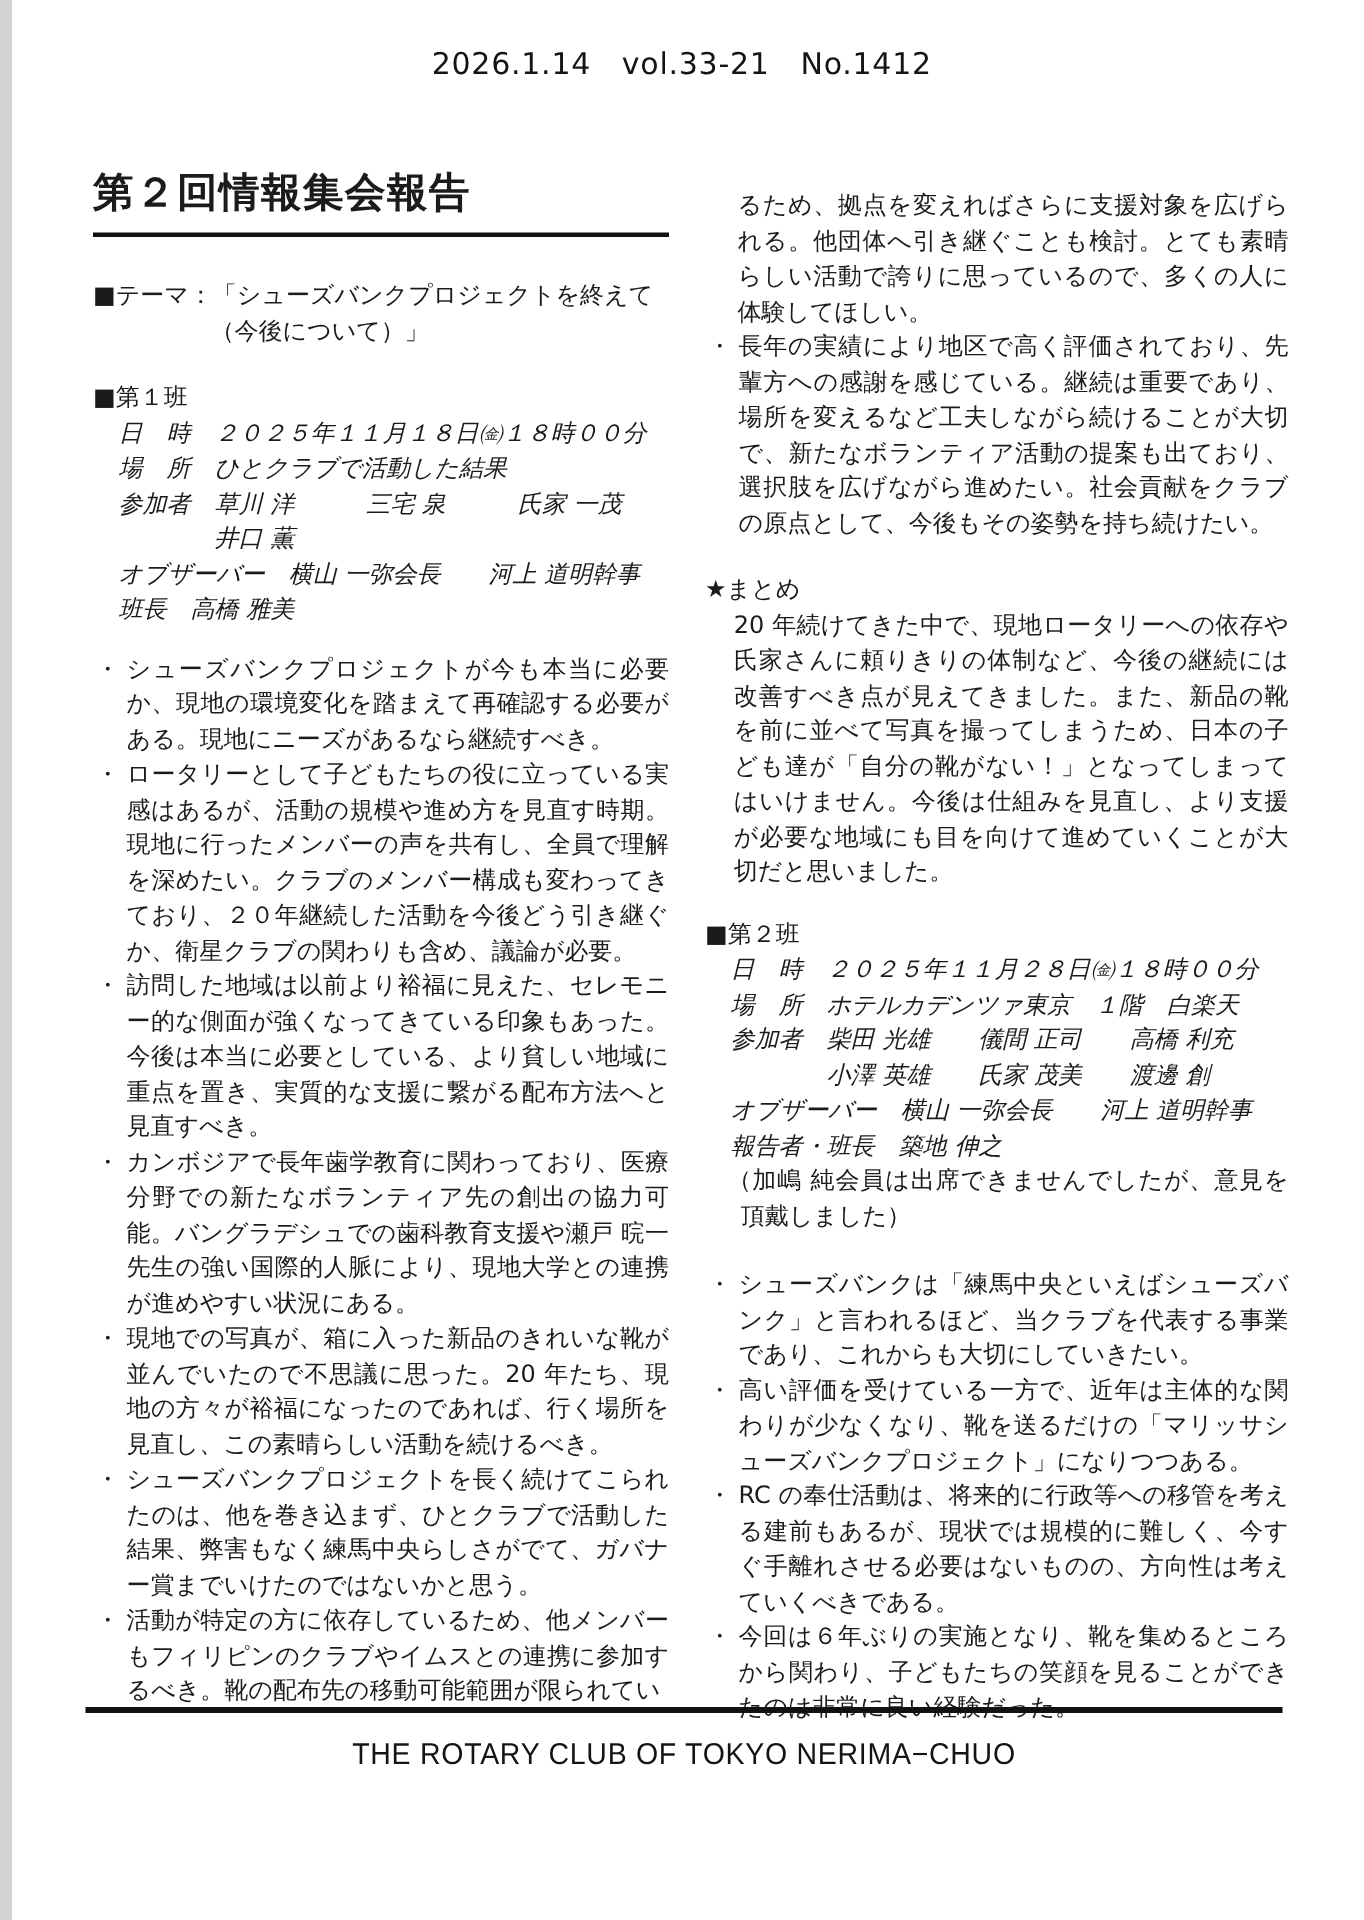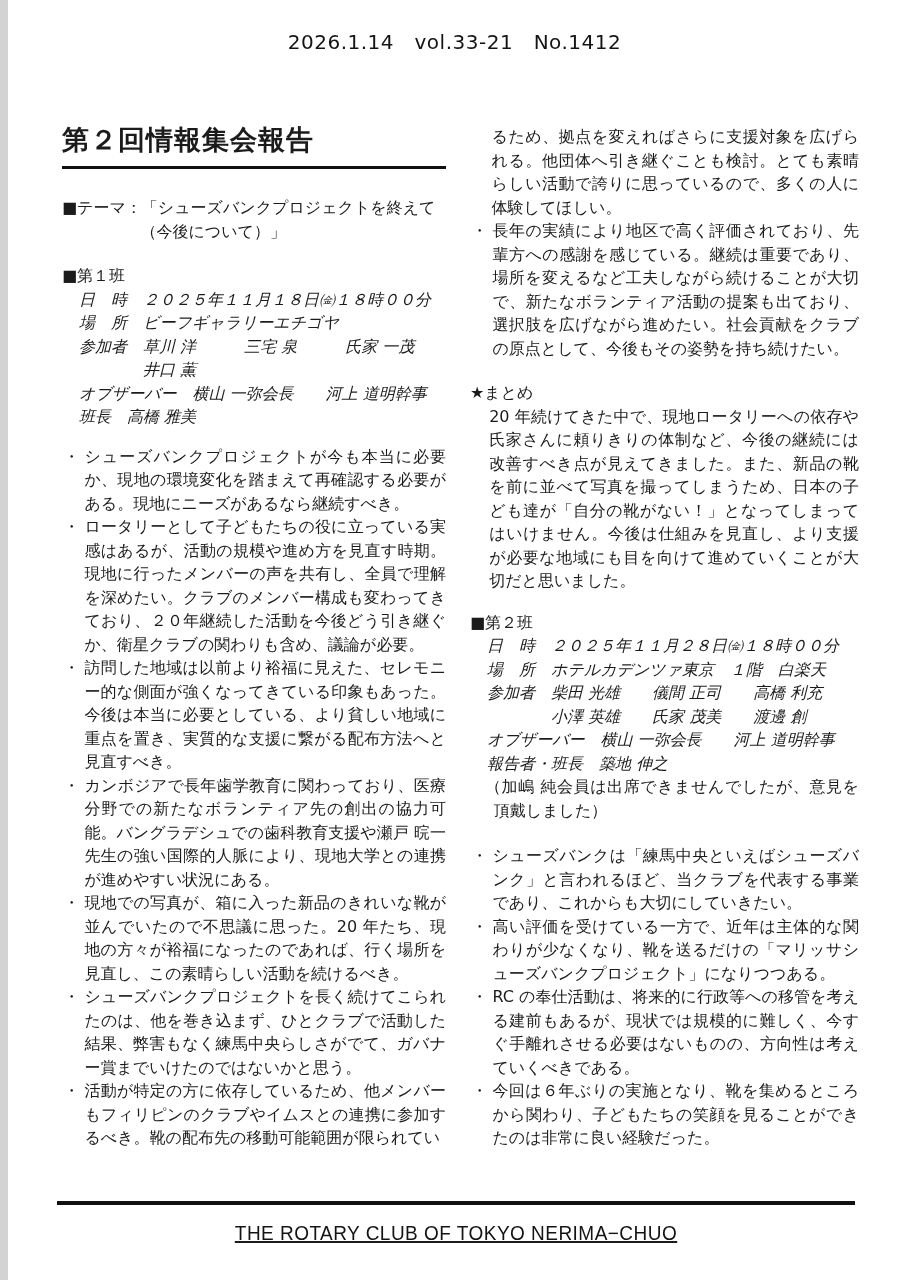--- a/index.html
+++ b/index.html
@@ -14,21 +14,21 @@
     position:absolute; left:0; top:0; width:8px; height:100%;
     background:#d3d3d3;
   }
   .issue-line {
     padding-top:30px; text-align:center;
     font-size:20px; line-height:24px; letter-spacing:0.5px; color:#141414;
   }
   .cols {
     display:flex; gap:24px;
     padding-left:62px; padding-right:54px;
-    align-items:flex-end;
+    align-items:flex-start;
   }
   .col { font-size:16px; line-height:23.5px; text-align:justify; }
   .col-left  { flex:0 0 384px; width:384px; }
   .col-right { flex:0 0 389px; width:389px; padding-top:71px; }
 
   .page-title {
     margin-top:57px;
     font-size:27px; font-weight:bold; letter-spacing:1px; line-height:35px;
     padding-bottom:9px; border-bottom:3.5px solid #111111;
     text-align:left;
@@ -43,21 +43,21 @@
     margin-left:15px; padding-left:0.55em; text-indent:-0.55em;
   }
 
   .bullet-list { margin-top:16px; }
   .bullet-item { position:relative; padding-left:1.4em; }
   .bullet-item .marker { position:absolute; left:0.1em; top:0; }
 
   .cont-paragraph { margin-left:1.35em; }
   .summary-body   { margin-left:1.2em; margin-top:0; }
 
-  .footer { position:absolute; left:57px; top:1201px; width:798px;text-decoration:underline; }
+  .footer { position:absolute; left:57px; top:1138px; width:798px; }
   .footer-rule { height:3.5px; background:#111111; }
   .footer-text {
     margin-top:17px; text-align:center;
     font-size:20px; letter-spacing:0.5px; color:#141414;
     font-family:"Liberation Sans", sans-serif;
     transform:scaleX(0.95);
   }
 </style>
 </head>
 <body>
@@ -74,21 +74,21 @@
 
       <div class="theme-block">
         <div class="theme-line1">■テーマ：「シューズバンクプロジェクトを終えて</div>
         <div class="theme-line2">（今後について）」</div>
       </div>
 
       <div class="section-heading">■第１班</div>
 
       <div class="meta-block">
           <div class="meta-line">日　時　２０２５年１１月１８日㈮１８時００分</div>
-          <div class="meta-line">場　所　ビーフギャラリーエチゴヤ</div>
+          <div class="meta-line">場　所　ひとクラブで活動した結果</div>
           <div class="meta-line">参加者　草川 洋　　　三宅 泉　　　氏家 一茂</div>
           <div class="meta-line">　　　　井口 薫</div>
           <div class="meta-line">オブザーバー　横山 一弥会長　　河上 道明幹事</div>
           <div class="meta-line">班長　高橋 雅美</div>
         </div>
 
       <div class="bullet-list">
           <div class="bullet-item">
           <span class="marker">・</span>
           <span class="bullet-text">シューズバンクプロジェクトが今も本当に必要か、現地の環境変化を踏まえて再確認する必要がある。現地にニーズがあるなら継続すべき。</span>

